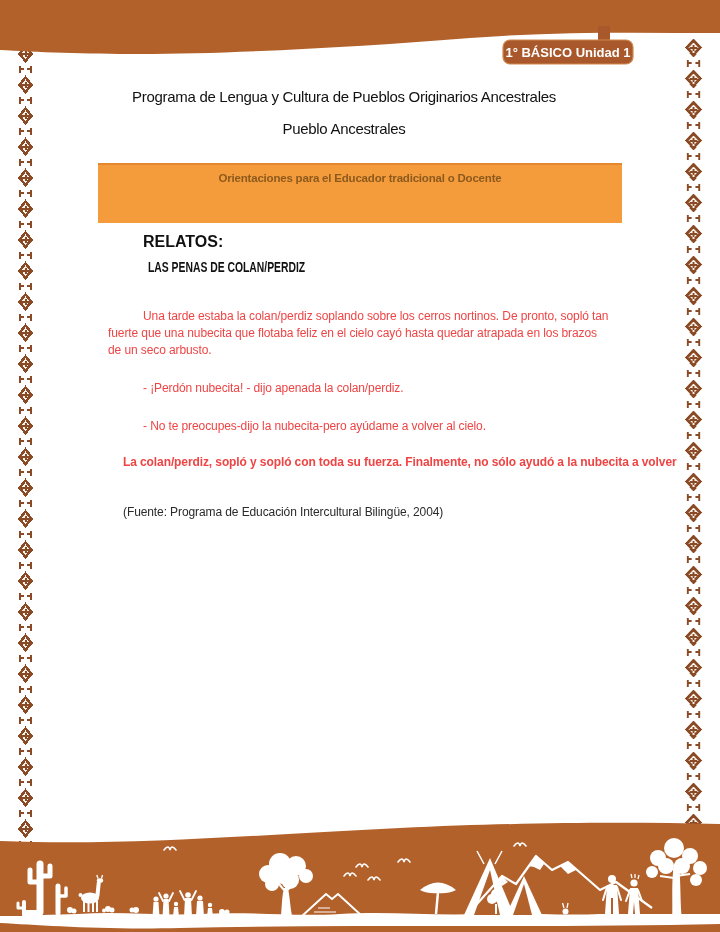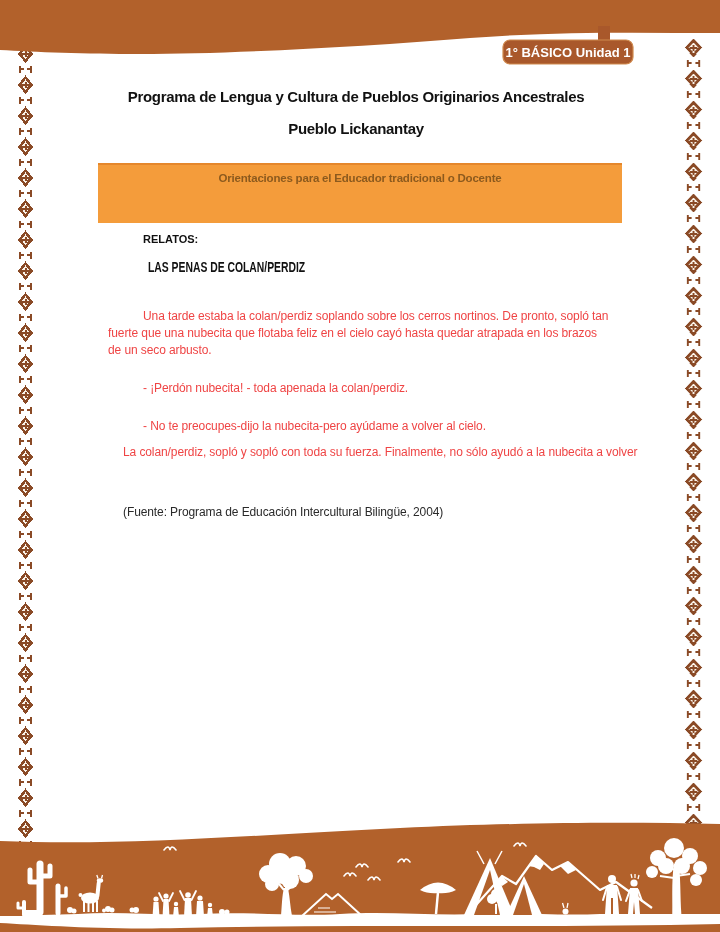--- a/index.html
+++ b/index.html
@@ -7,40 +7,40 @@
        font-family:"Liberation Sans", sans-serif;color:#1a1a1a;}
   .abs{position:absolute;}
   
   #top-band{left:0;top:0;width:720px;height:70px;}
   
   
   
   #left-border{left:17px;top:44px;width:17px;height:816px;}
   #right-border{left:684px;top:38px;width:20px;height:792px;}
   
-  .title-line{left:36px;width:640px;text-align:center;font-weight:bold;font-size:15px;
+  .title-line{left:24px;width:640px;text-align:center;font-weight:normal;font-size:15px;
               letter-spacing:-0.3px;color:#111;}
   #title1{top:88px;}
   #title2{top:120px;}
   #banner{left:98px;top:163px;width:524px;height:60px;background:#f49c3b;
           border-top:2px solid #e5872c;box-sizing:border-box;}
   #banner-text{width:100%;text-align:center;margin-top:7px;font-weight:bold;font-size:11.5px;
                letter-spacing:-0.2px;color:#8c5a1e;}
   
-  .h-small{font-weight:bold;font-size:11px;color:#111;}
+  .h-small{font-weight:bold;font-size:16px;color:#111;}
   #relatos{left:143px;top:233px;}
   #story-title{left:148px;top:259px;font-size:14px;transform:scaleX(0.74);transform-origin:left top;
                white-space:nowrap;}
   .para{left:108px;width:520px;font-size:12px;letter-spacing:-0.1px;line-height:17px;color:#ef4444;}
   .para .line{white-space:nowrap;}
   #p1{top:308px;}
   #p1 .line:first-child{padding-left:35px;}
   #d1{top:380px;left:143px;}
   #d2{top:418px;left:143px;}
-  #p2{top:444px;}
+  #p2{top:454px;font-weight:bold;}
   #p2 .line:first-child{padding-left:15px;}
   #source{left:123px;top:505px;font-size:12px;letter-spacing:-0.1px;color:#2a2a2a;}
   
   #bottom-band{left:0;top:820px;width:720px;height:112px;}
 </style>
 </head>
 <body>
 
 <svg width="0" height="0" style="position:absolute" aria-hidden="true">
   <defs>
@@ -68,35 +68,35 @@
 </svg>
 
 <svg id="top-band" class="abs" viewBox="0 0 720 70">
   <path d="M0,0 H720 V33 C640,33 560,31 470,38 C360,47 230,54 140,54 C85,54 35,52 0,50 Z" fill="#b2612b"></path>
   <rect x="598" y="26" width="12" height="16" fill="#a9582b"></rect>
   <rect x="503" y="40" width="130" height="24" rx="7" fill="#a9582b" stroke="#d08a4e" stroke-width="1.2"></rect>
   <text x="568" y="57" text-anchor="middle" font-size="13" font-weight="bold" fill="#ffffff" font-family="Liberation Sans, sans-serif">1° BÁSICO Unidad 1</text>
 </svg>
 
 <div id="title1" class="abs title-line">Programa de Lengua y Cultura de Pueblos Originarios Ancestrales</div>
-<div id="title2" class="abs title-line">Pueblo Lickanantay</div>
+<div id="title2" class="abs title-line">Pueblo Ancestrales</div>
 
 <div id="banner" class="abs">
   <div id="banner-text">Orientaciones para el Educador tradicional o Docente</div>
 </div>
 
 <div id="relatos" class="abs h-small">RELATOS:</div>
 <div id="story-title" class="abs h-small">LAS PENAS DE COLAN/PERDIZ</div>
 
 <div id="p1" class="abs para">
     <div class="line">Una tarde estaba la colan/perdiz soplando sobre los cerros nortinos. De pronto, sopló tan</div>
     <div class="line">fuerte que una nubecita que flotaba feliz en el cielo cayó hasta quedar atrapada en los brazos</div>
     <div class="line">de un seco arbusto.</div>
   </div>
-<div id="d1" class="abs para">- ¡Perdón nubecita! - toda apenada la colan/perdiz.</div>
+<div id="d1" class="abs para">- ¡Perdón nubecita! - dijo apenada la colan/perdiz.</div>
 <div id="d2" class="abs para">- No te preocupes-dijo la nubecita-pero ayúdame a volver al cielo.</div>
 <div id="p2" class="abs para">
     <div class="line">La colan/perdiz, sopló y sopló con toda su fuerza. Finalmente, no sólo ayudó a la nubecita a volver</div>
   </div>
 <div id="source" class="abs">(Fuente: Programa de Educación Intercultural Bilingüe, 2004)</div>
 
 <svg id="bottom-band" class="abs" viewBox="0 0 720 112">
   <path d="M0,21 C120,26 240,16 400,8 C530,2 630,2 720,4 L720,112 H0 Z" fill="#b2612b"></path>
   <g fill="#ffffff" stroke="none">
 

